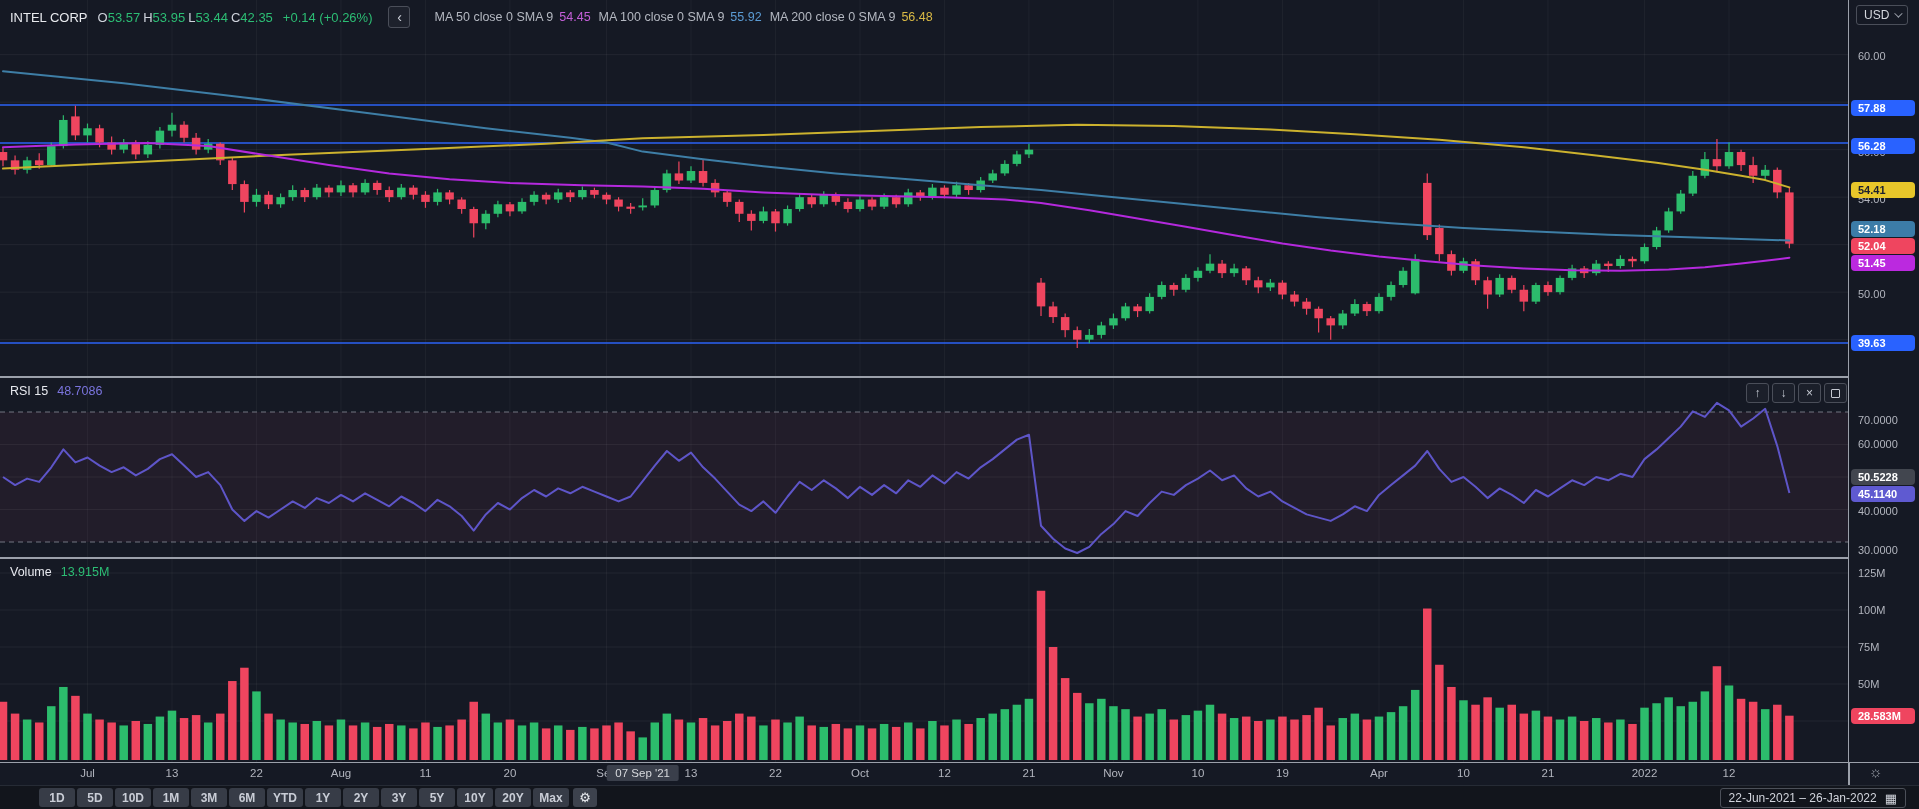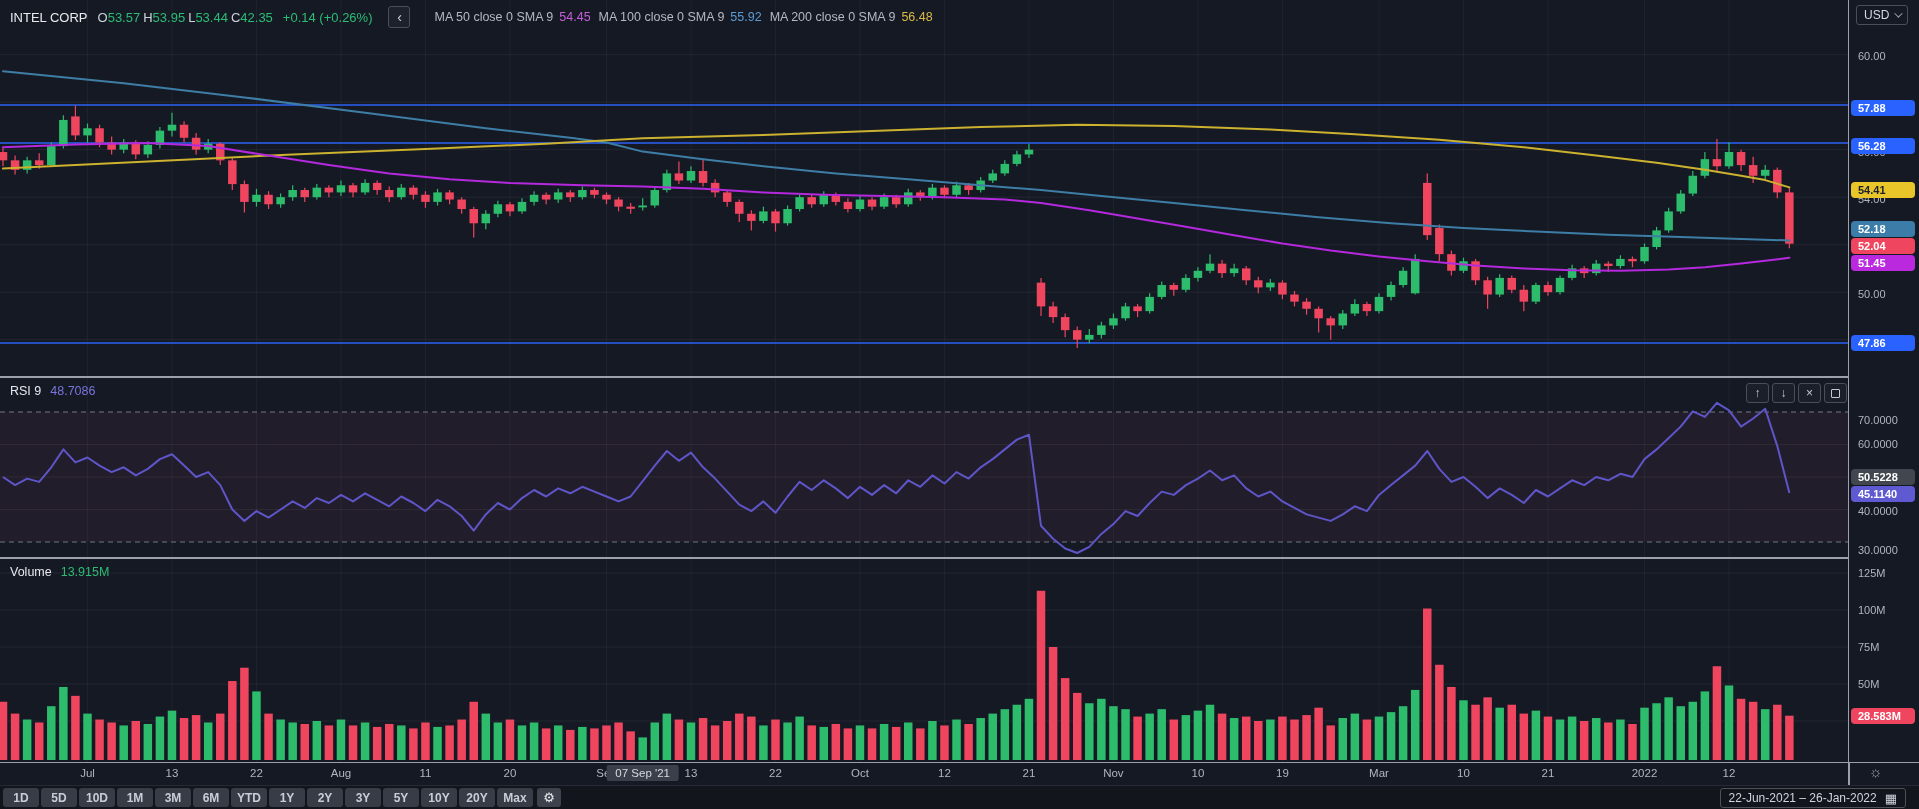--- a/index.html
+++ b/index.html
@@ -46,21 +46,21 @@
 
   
   #usd-btn { position:absolute; left:1856px; top:5px; height:20px; padding:0 7px; border:1px solid #4a4e59;
     border-radius:3px; display:flex; align-items:center; gap:5px; font-size:12px; color:#d5d8de; background:#151924;
     z-index:21; cursor:pointer; }
   .caret-down { width:6px; height:6px; border-right:1.5px solid #9ba0aa; border-bottom:1.5px solid #9ba0aa;
     transform:rotate(45deg) translateY(-2px); }
 
   
   #toolbar { position:absolute; left:0; top:785px; width:1919px; height:24px; background:#12151c;
-    border-top:1px solid #262b35; display:flex; align-items:center; z-index:22; }
+    border-top:1px solid #262b35; display:flex; align-items:center; z-index:22;padding-left:36px; }
   #range-buttons { display:flex; gap:2px; padding-left:3px; }
   .range-btn { min-width:36px; height:19px; background:#373c47; color:#c9cdd6; font-size:12px; font-weight:bold;
     border-radius:3px; display:flex; align-items:center; justify-content:center; padding:0 6px; cursor:pointer; }
   .gear-btn { width:24px; height:19px; background:#3d424d; color:#e8eaee; border-radius:3px; font-size:13px;
     display:flex; align-items:center; justify-content:center; cursor:pointer; margin-left:2px; }
   #date-range { position:absolute; right:13px; top:2px; height:20px; border:1px solid #4c5059; border-radius:3px;
     display:flex; align-items:center; gap:8px; padding:0 8px; font-size:12px; color:#d1d4dc; cursor:pointer; }
   .calendar-icon { font-size:13px; color:#d1d4dc; }
 </style>
 </head>
@@ -602,28 +602,28 @@
       <div class="axis-tick" style="top: 573px;">125M</div>
       <div class="axis-tick" style="top: 610px;">100M</div>
       <div class="axis-tick" style="top: 647px;">75M</div>
       <div class="axis-tick" style="top: 684px;">50M</div>
       <div class="axis-badge" style="top: 108px; background: rgb(41, 98, 255); color: rgb(255, 255, 255);">57.88</div>
       <div class="axis-badge" style="top: 146px; background: rgb(41, 98, 255); color: rgb(255, 255, 255);">56.28</div>
       <div class="axis-badge" style="top: 190px; background: rgb(232, 198, 42); color: rgb(28, 32, 48);">54.41</div>
       <div class="axis-badge" style="top: 229px; background: rgb(60, 124, 168); color: rgb(255, 255, 255);">52.18</div>
       <div class="axis-badge" style="top: 246px; background: rgb(239, 69, 95); color: rgb(255, 255, 255);">52.04</div>
       <div class="axis-badge" style="top: 263px; background: rgb(187, 41, 223); color: rgb(255, 255, 255);">51.45</div>
-      <div class="axis-badge" style="top: 343px; background: rgb(41, 98, 255); color: rgb(255, 255, 255);">47.86</div>
+      <div class="axis-badge" style="top: 343px; background: rgb(41, 98, 255); color: rgb(255, 255, 255);">39.63</div>
       <div class="axis-badge" style="top: 477px; background: rgb(66, 70, 79); color: rgb(255, 255, 255);">50.5228</div>
       <div class="axis-badge" style="top: 494px; background: rgb(95, 90, 209); color: rgb(255, 255, 255);">45.1140</div>
       <div class="axis-badge" style="top: 716px; background: rgb(239, 69, 95); color: rgb(255, 255, 255);">28.583M</div>
     </div>
 
   <div class="pane-legend" id="rsi-legend">
-    <span>RSI 9</span>
+    <span>RSI 15</span>
     <span id="rsi-value" style="color: rgb(122, 116, 221);">48.7086</span>
   </div>
   <div id="rsi-controls">
       <div class="pane-btn">
         <span>↑</span>
       </div>
       <div class="pane-btn">
         <span>↓</span>
       </div>
       <div class="pane-btn">
@@ -649,21 +649,21 @@
         <div class="time-label" style="left: 509.9px;">20</div>
         <div class="time-label" style="left: 606.5px;">Sep</div>
         <div class="time-label" style="left: 691px;">13</div>
         <div class="time-label" style="left: 775.5px;">22</div>
         <div class="time-label" style="left: 860px;">Oct</div>
         <div class="time-label" style="left: 944.5px;">12</div>
         <div class="time-label" style="left: 1029px;">21</div>
         <div class="time-label" style="left: 1113.4px;">Nov</div>
         <div class="time-label" style="left: 1197.9px;">10</div>
         <div class="time-label" style="left: 1282.4px;">19</div>
-        <div class="time-label" style="left: 1379px;">Mar</div>
+        <div class="time-label" style="left: 1379px;">Apr</div>
         <div class="time-label" style="left: 1463.5px;">10</div>
         <div class="time-label" style="left: 1548px;">21</div>
         <div class="time-label" style="left: 1644.5px;">2022</div>
         <div class="time-label" style="left: 1729px;">12</div>
       </div>
     <div class="time-tooltip" id="time-tooltip" style="left: 642.7px;">
       <span>07 Sep '21</span>
     </div>
     <div id="axis-corner-divider"></div>
     <span id="axis-gear">☼</span>

